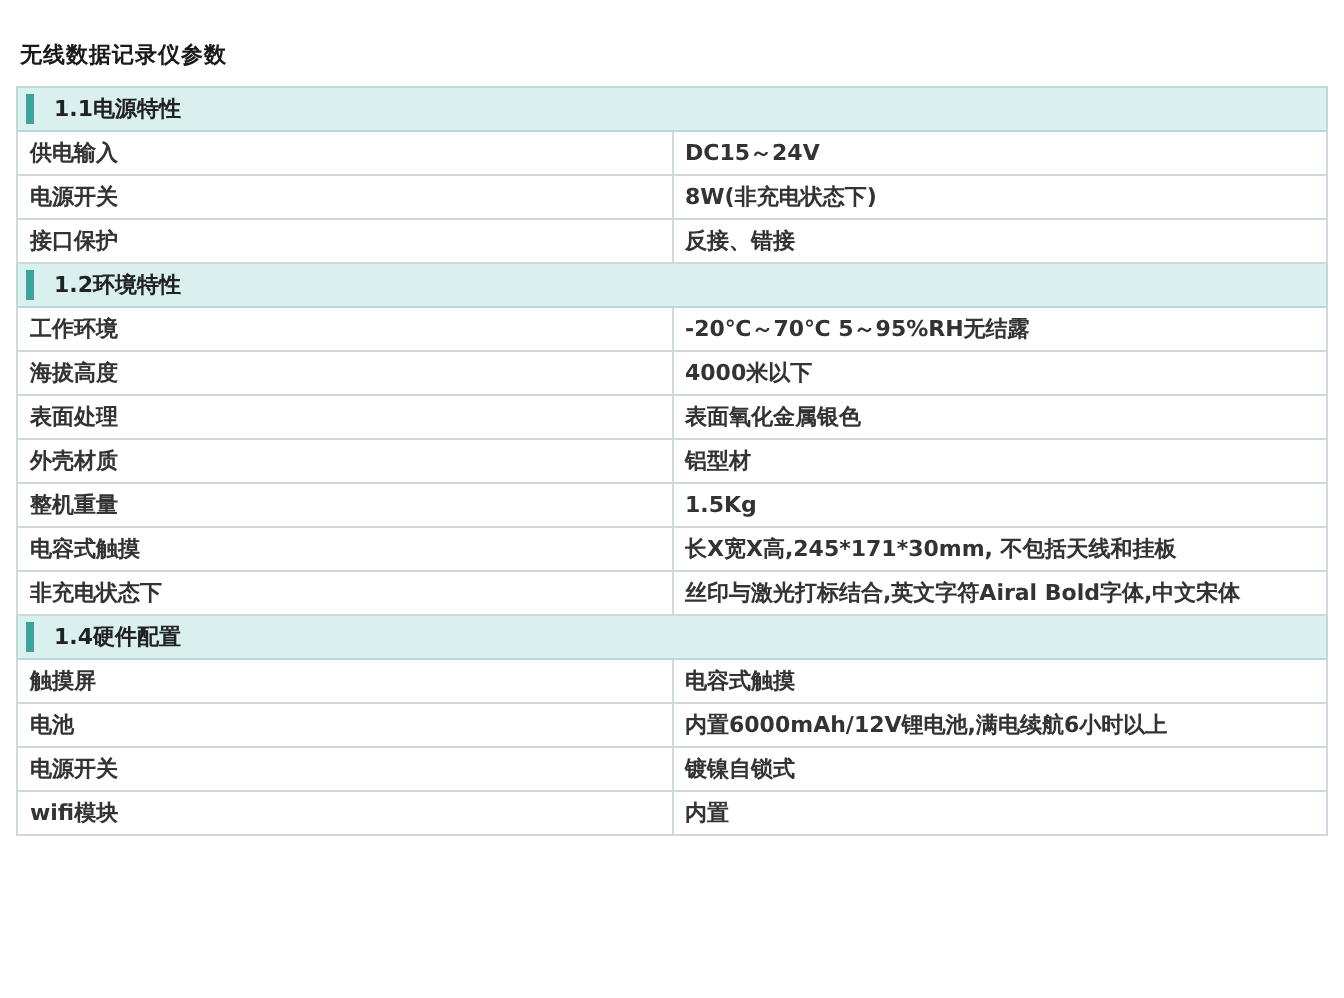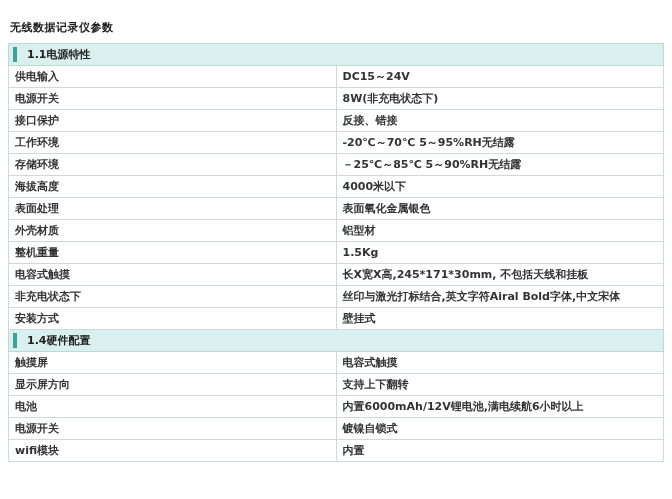--- a/index.html
+++ b/index.html
@@ -84,27 +84,26 @@
           <td class="value">DC15～24V</td>
         </tr>
         <tr>
           <td class="label">电源开关</td>
           <td class="value">8W(非充电状态下)</td>
         </tr>
         <tr>
           <td class="label">接口保护</td>
           <td class="value">反接、错接</td>
         </tr>
+        <tr class="section">
+          <td colspan="2"><span class="bar"></span>1.2环境特性</td>
+        </tr>
         <tr>
           <td class="label">工作环境</td>
           <td class="value">-20℃～70℃ 5～95%RH无结露</td>
-        </tr>
-        <tr>
-          <td class="label">存储环境</td>
-          <td class="value">－25℃～85℃ 5～90%RH无结露</td>
         </tr>
         <tr>
           <td class="label">海拔高度</td>
           <td class="value">4000米以下</td>
         </tr>
         <tr>
           <td class="label">表面处理</td>
           <td class="value">表面氧化金属银色</td>
         </tr>
         <tr>
@@ -116,34 +115,26 @@
           <td class="value">1.5Kg</td>
         </tr>
         <tr>
           <td class="label">电容式触摸</td>
           <td class="value">长X宽X高,245*171*30mm, 不包括天线和挂板</td>
         </tr>
         <tr>
           <td class="label">非充电状态下</td>
           <td class="value">丝印与激光打标结合,英文字符Airal Bold字体,中文宋体</td>
         </tr>
-        <tr>
-          <td class="label">安装方式</td>
-          <td class="value">壁挂式</td>
-        </tr>
         <tr class="section">
           <td colspan="2"><span class="bar"></span>1.4硬件配置</td>
         </tr>
         <tr>
           <td class="label">触摸屏</td>
           <td class="value">电容式触摸</td>
-        </tr>
-        <tr>
-          <td class="label">显示屏方向</td>
-          <td class="value">支持上下翻转</td>
         </tr>
         <tr>
           <td class="label">电池</td>
           <td class="value">内置6000mAh/12V锂电池,满电续航6小时以上</td>
         </tr>
         <tr>
           <td class="label">电源开关</td>
           <td class="value">镀镍自锁式</td>
         </tr>
         <tr>

